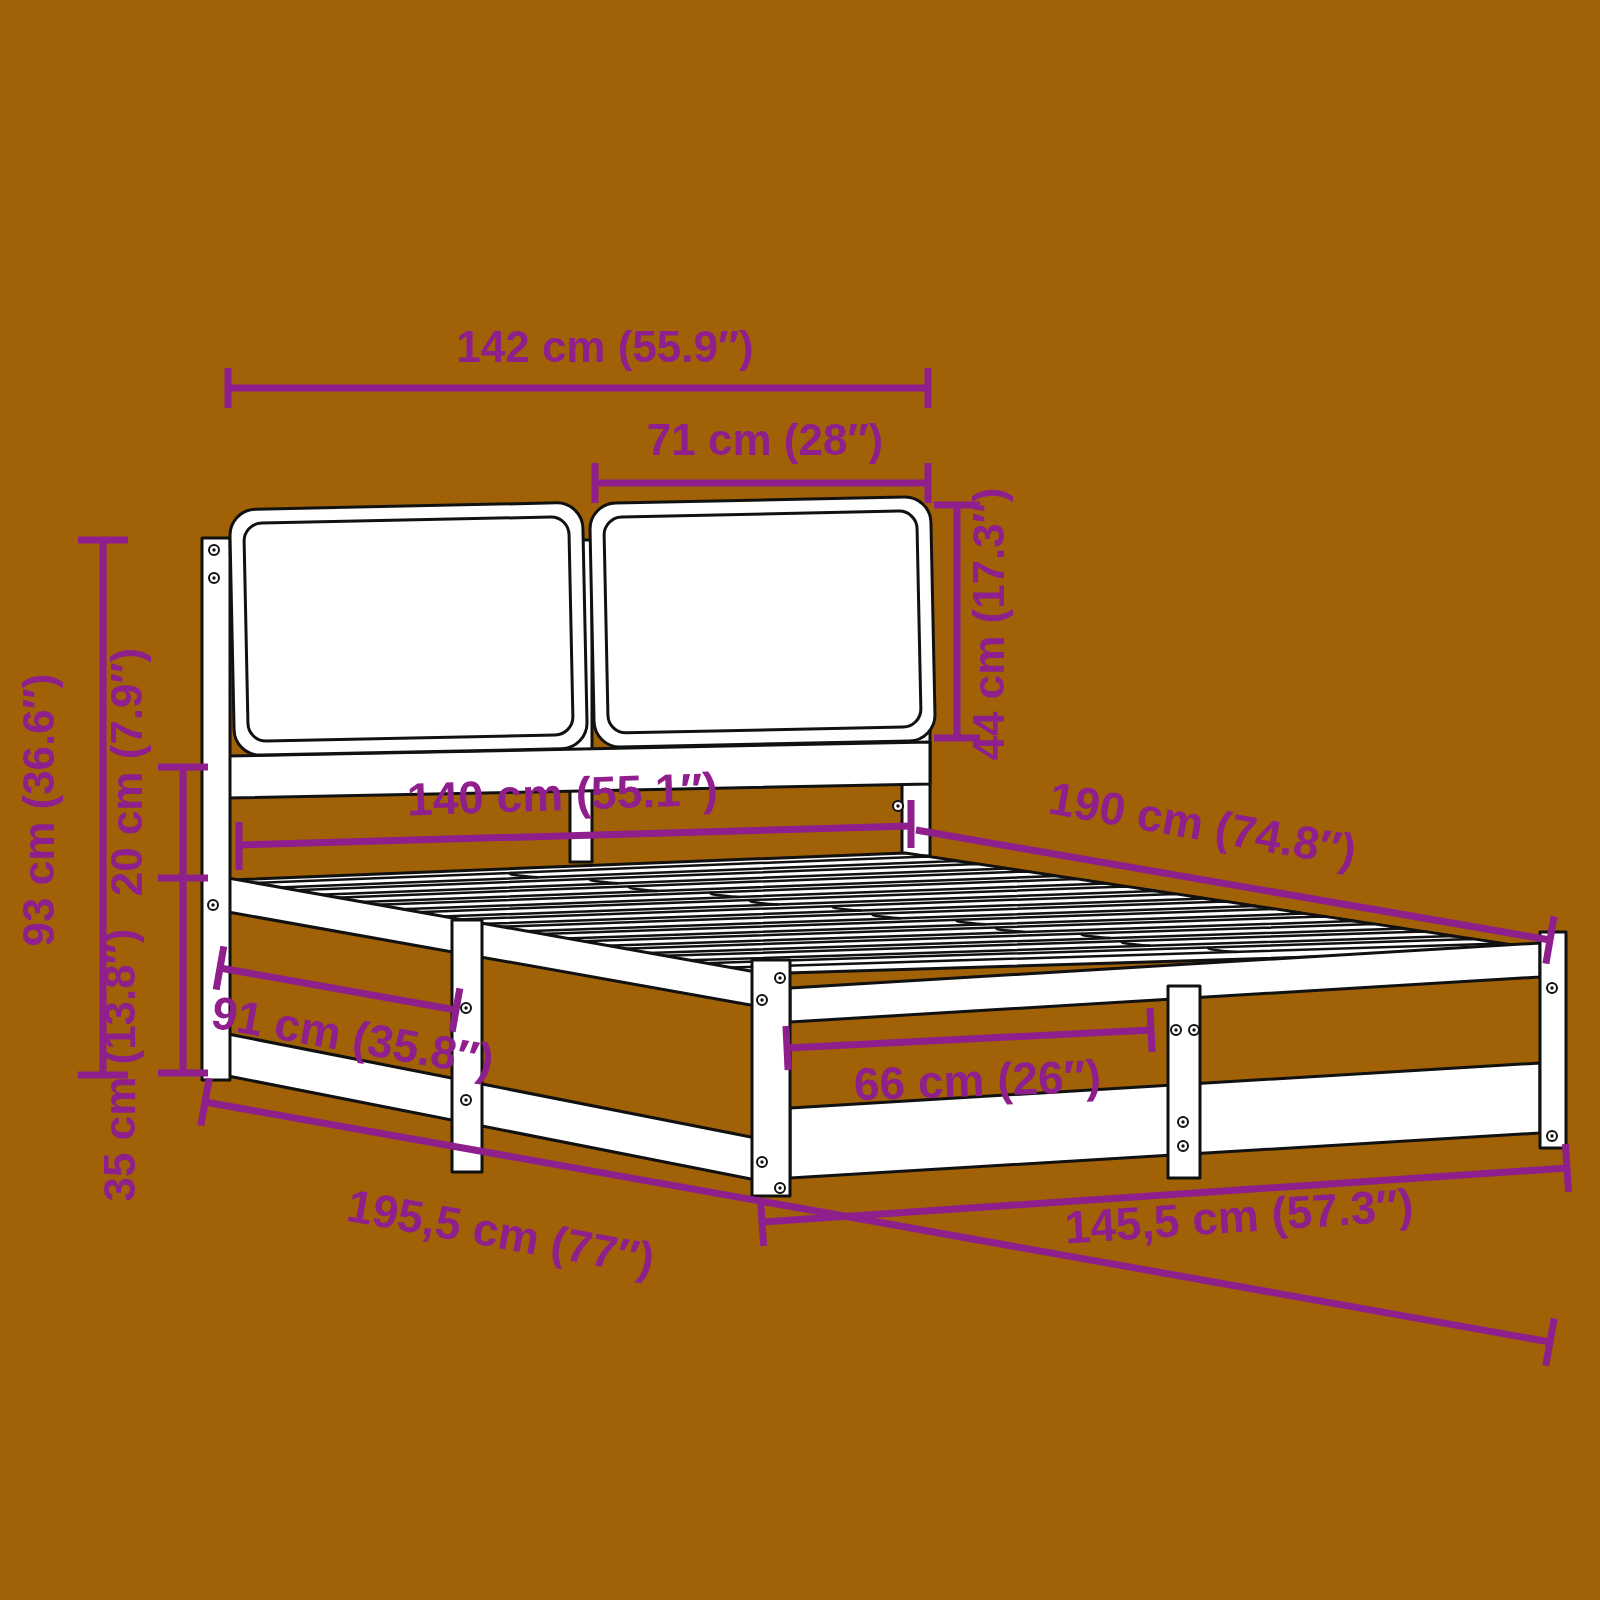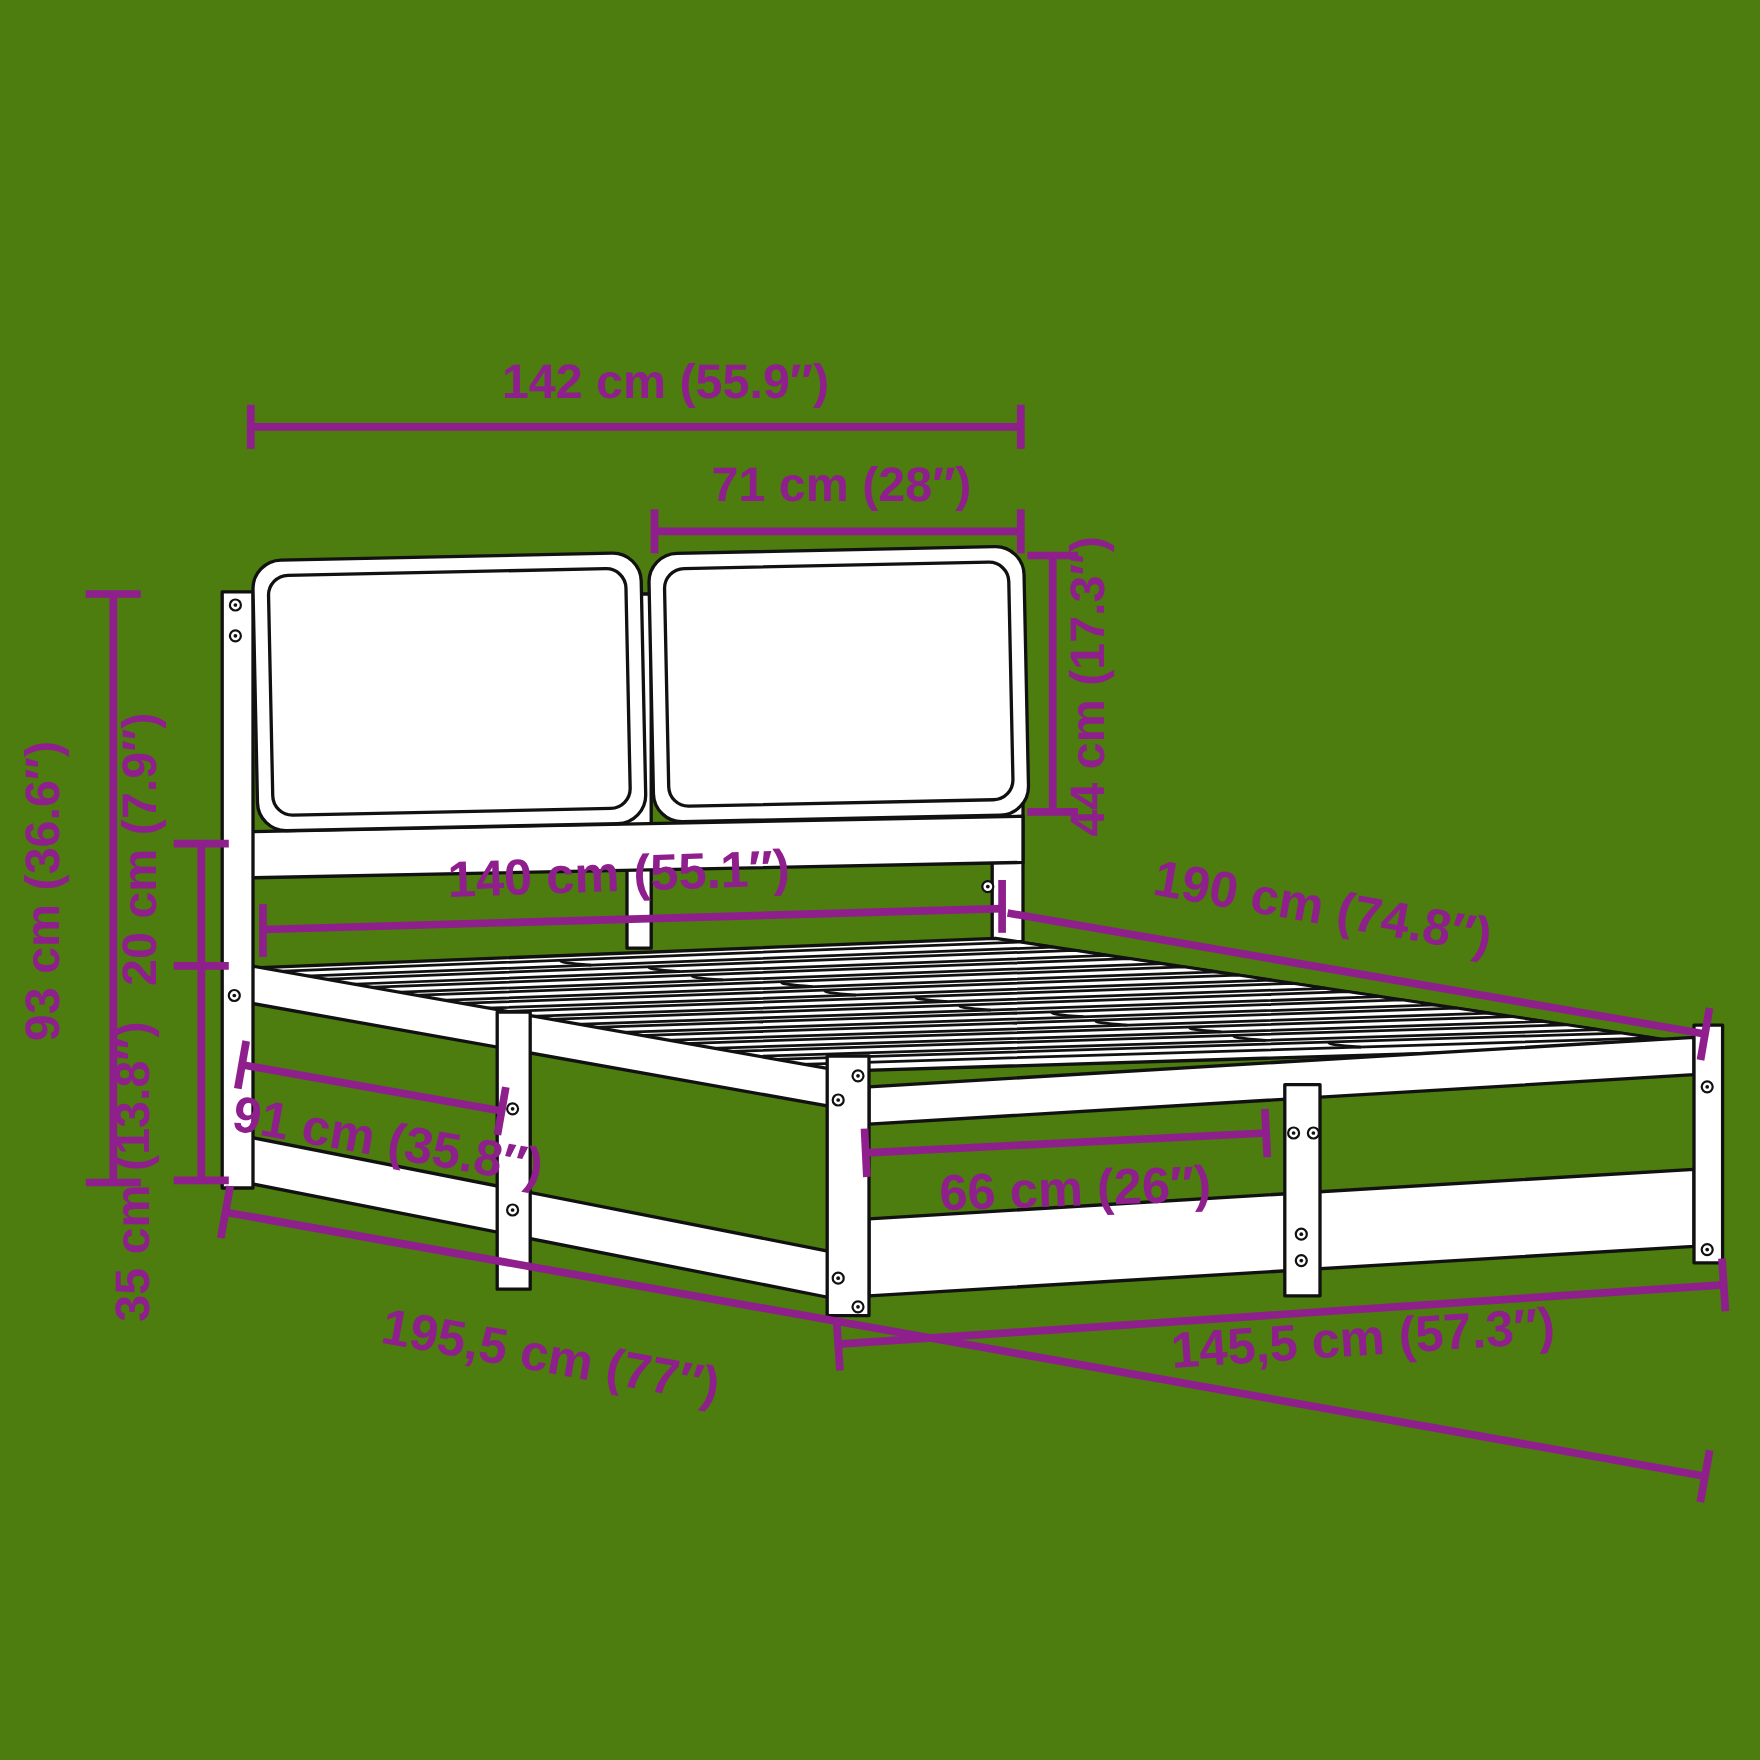--- a/index.html
+++ b/index.html
@@ -1,16 +1,16 @@
 <!DOCTYPE html>
 <html><head>
 <meta charset="utf-8">
 <style>
   html,body{margin:0;padding:0;background:#fff;}
-  .stage{width:1600px;height:1600px;background:#4d7c0f;position:relative;margin:0 auto;}
+  .stage{width:1600px;height:1600px;background:#a16207;position:relative;margin:0 auto;}
   svg{display:block;width:100%;height:100%;}
   .dim-text{
     font-family:"Liberation Sans", sans-serif;
     font-weight:bold;
     fill:#8E1F8C;
   }
   .fs44{font-size:44px;}
   .fs46{font-size:46px;}
 </style>
 </head>

